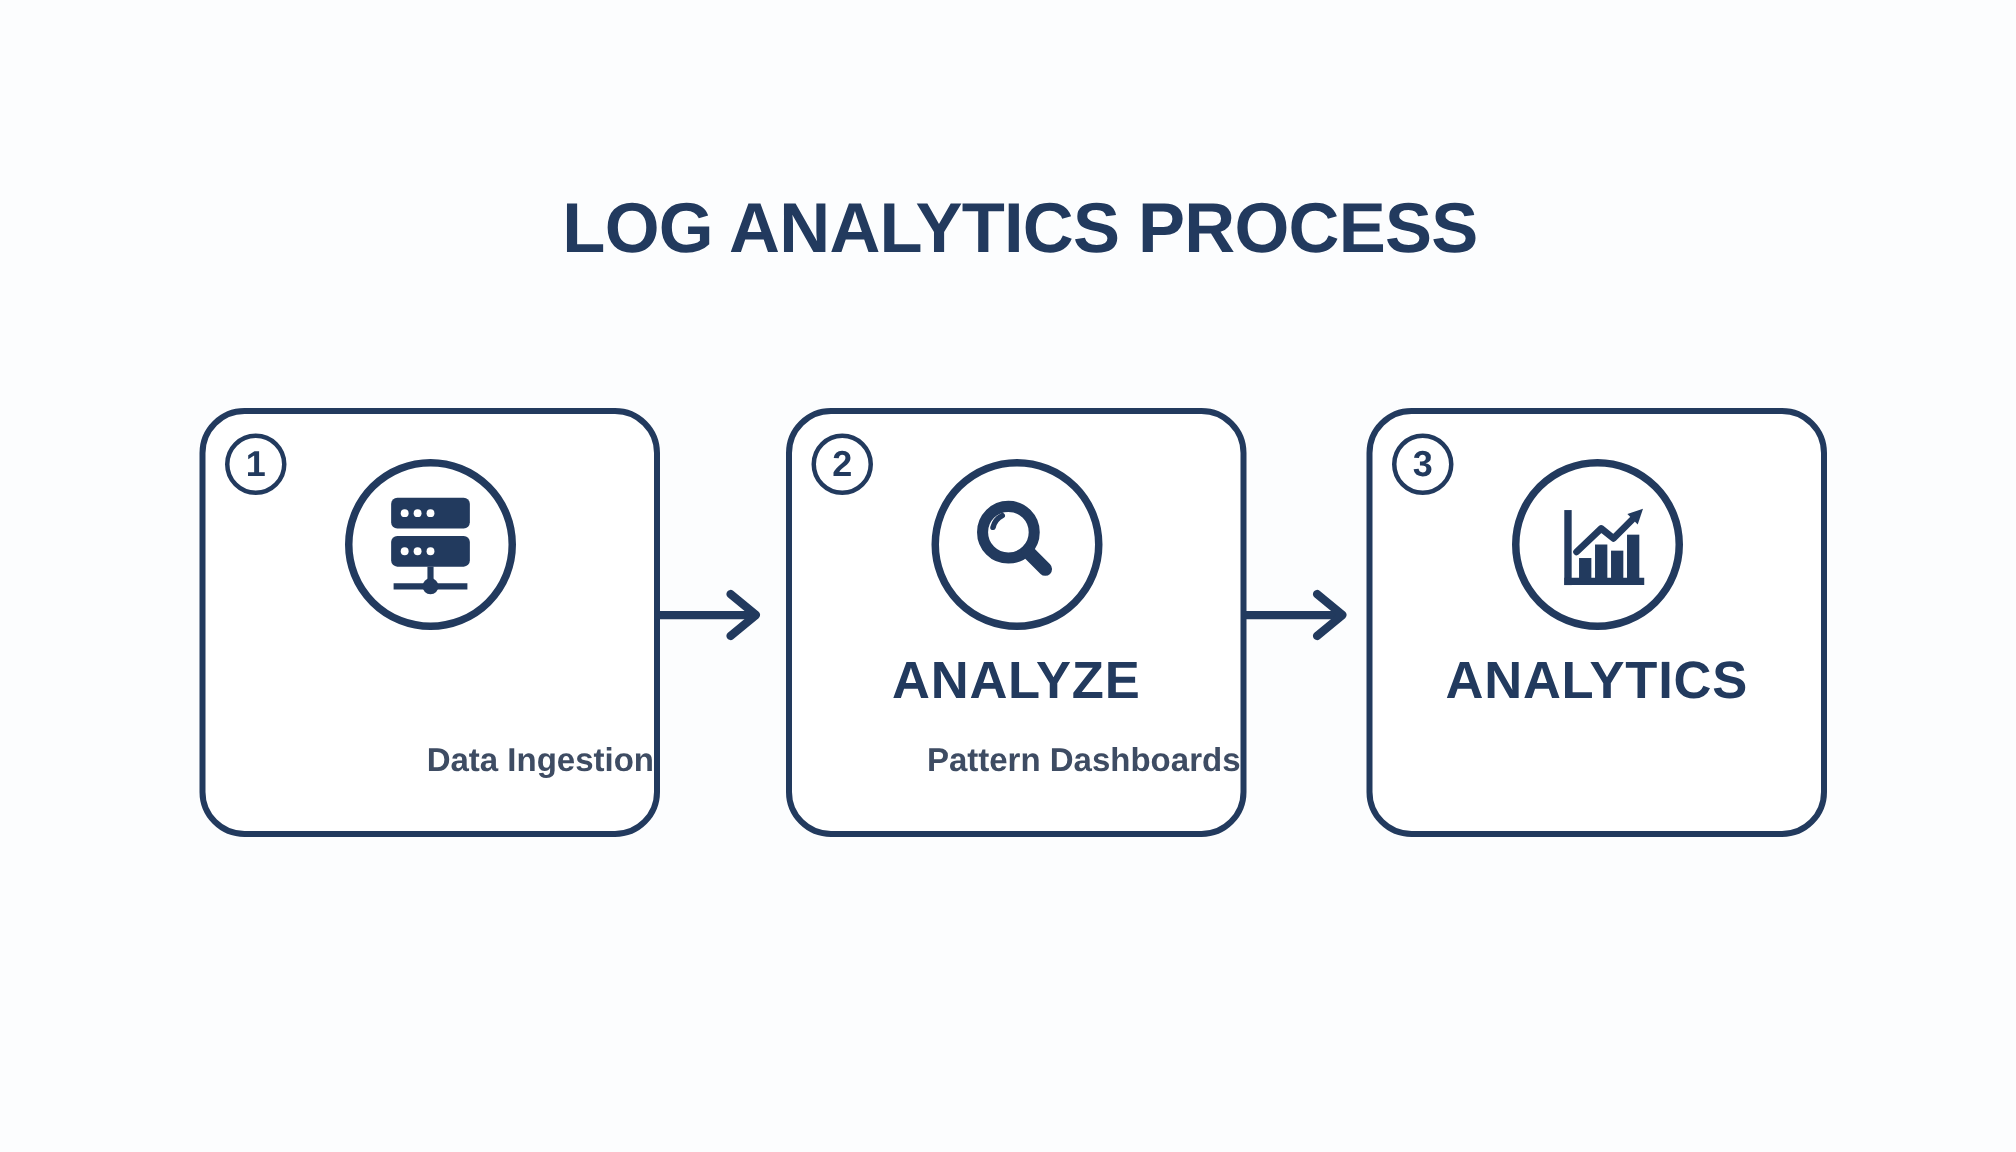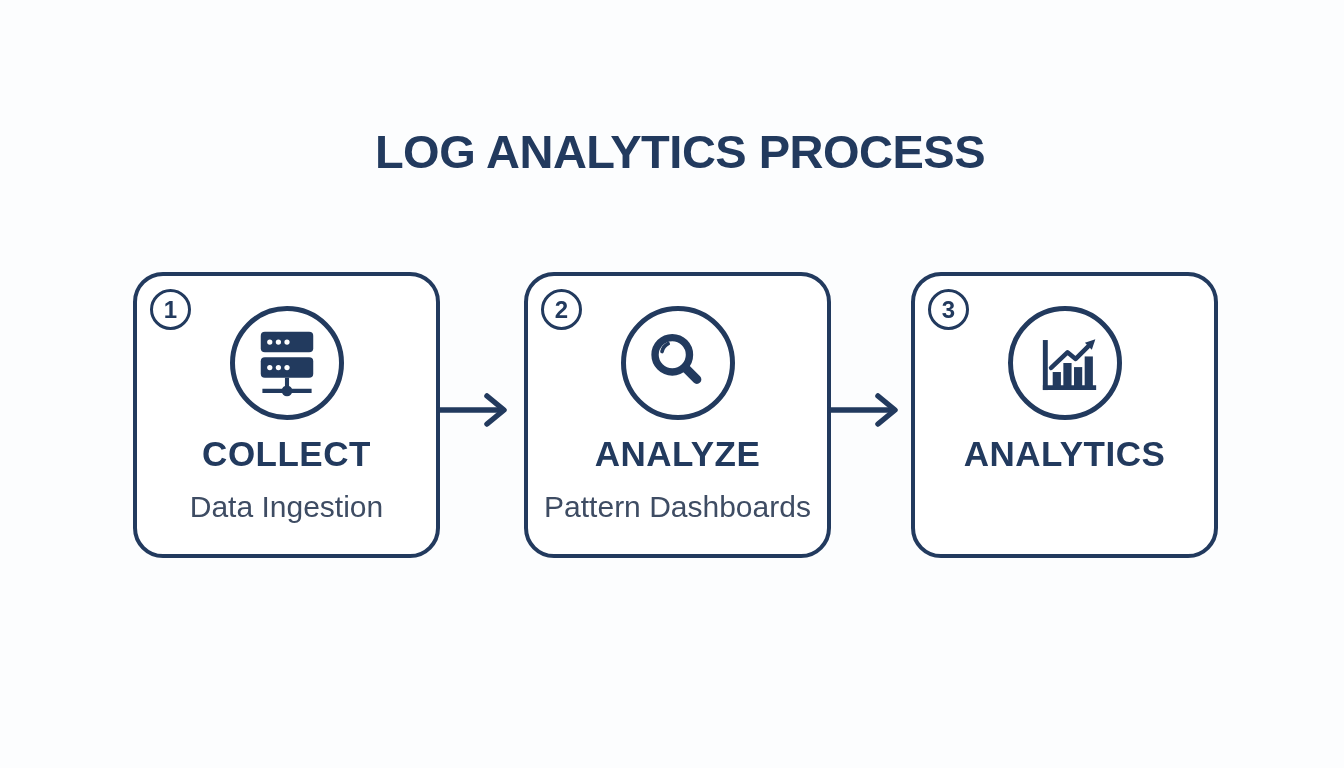--- a/index.html
+++ b/index.html
@@ -87,24 +87,24 @@
     line-height: 40px;
     font-weight: bold;
     letter-spacing: 0.5px;
     color: var(--navy);
   }
   .step-desc {
     position: absolute;
     top: 218px;
     left: 0;
     width: 100%;
-    text-align: center;
-    font-size: 30px;
+    text-align: right;
+    font-size: 22px;
     line-height: 26px;
-    font-weight: normal;
+    font-weight: bold;
     color: var(--subtext-color);
   }
   .flow-arrow {
     position: absolute;
     top: 392px;
     color: var(--navy);
   }
   .flow-arrow-1 { left: 436px; }
   .flow-arrow-2 { left: 827px; }
 </style>
@@ -127,21 +127,20 @@
         <circle cx="50" cy="24.5" r="3.2" fill="var(--card-background)"></circle>
         <rect x="18" y="43" width="64" height="25" rx="5" fill="currentColor"></rect>
         <circle cx="29" cy="55.5" r="3.2" fill="var(--card-background)"></circle>
         <circle cx="39.5" cy="55.5" r="3.2" fill="var(--card-background)"></circle>
         <circle cx="50" cy="55.5" r="3.2" fill="var(--card-background)"></circle>
         <line x1="50" y1="68" x2="50" y2="84" stroke="currentColor" stroke-width="5"></line>
         <line x1="20" y1="84" x2="80" y2="84" stroke="currentColor" stroke-width="5"></line>
         <circle cx="50" cy="84" r="6.5" fill="currentColor"></circle>
       </svg>
     </div>
-    <div class="step-label">COLLECT</div>
     <div class="step-desc">Data Ingestion</div>
   </div>
 
   <svg class="flow-arrow flow-arrow-1" width="80" height="36" viewBox="0 0 80 36">
     <line x1="1" y1="18" x2="66" y2="18" stroke="currentColor" stroke-width="5.5"></line>
     <polyline points="51,4 68,18 51,32" fill="none" stroke="currentColor" stroke-width="5.5" stroke-linecap="round" stroke-linejoin="round"></polyline>
   </svg>
 
   <div class="card card-2">
     <div class="badge">

